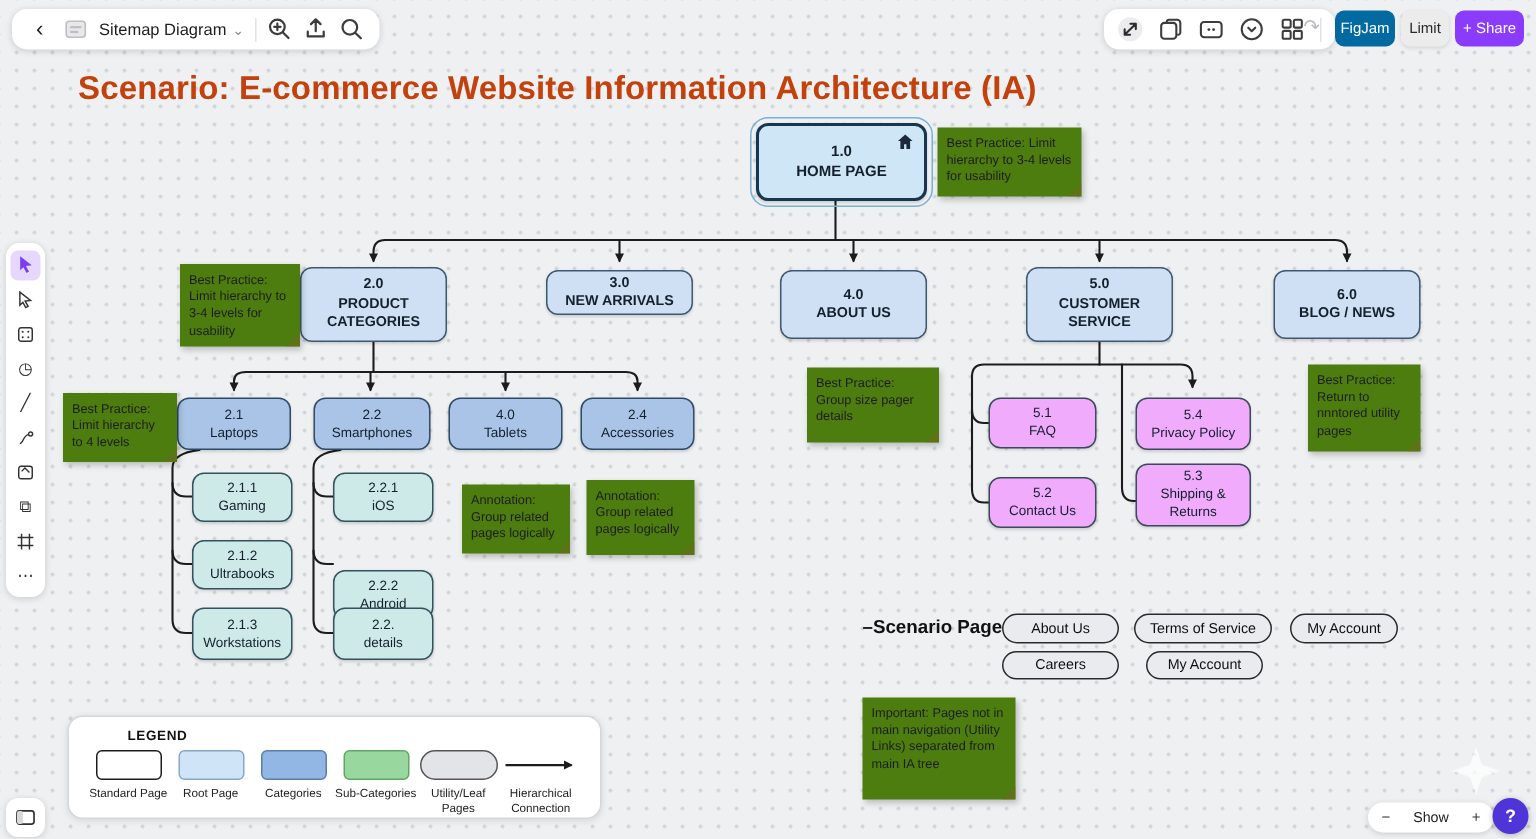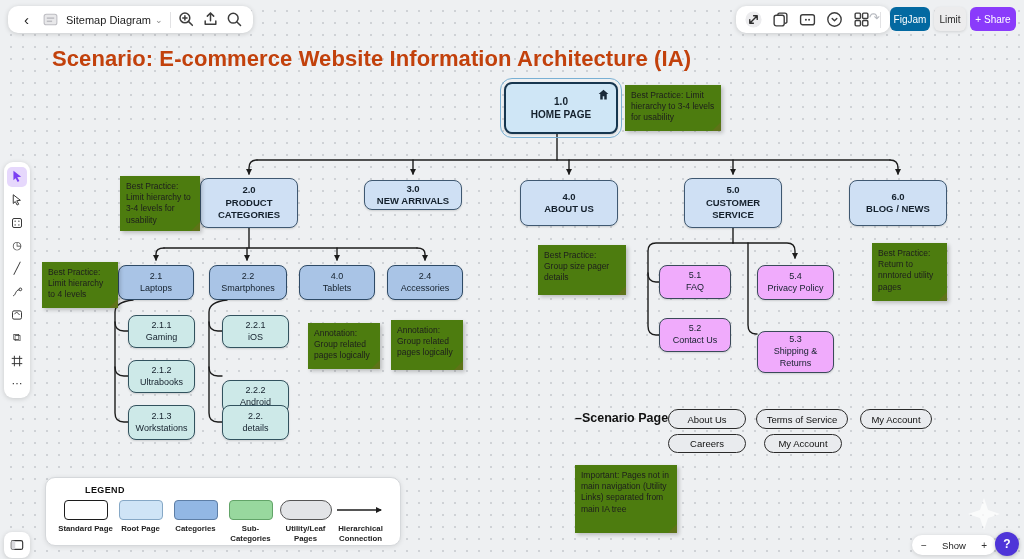--- a/index.html
+++ b/index.html
@@ -31,21 +31,21 @@
   .upill{position:absolute;z-index:2;background:#e9ebee;border:1.5px solid #2a2a2a;
          border-radius:11px;display:flex;align-items:center;justify-content:center;
          font-size:9.5px;color:#0f0f0f;box-sizing:border-box;}
   .util-label{position:absolute;z-index:2;font-size:12.5px;font-weight:bold;color:#111;}
 
   
   .legend{position:absolute;left:45px;top:477px;width:356px;height:69px;background:#fff;
           border:1px solid #d5d8db;border-radius:10px;box-shadow:0 1px 5px rgba(0,0,0,.10);
           z-index:3;padding:7px 12px;box-sizing:border-box;}
   .legend-title{font-size:9px;font-weight:bold;letter-spacing:.4px;color:#111;padding-left:27px;}
-  .legend-items{display:flex;margin-top:5px;font-weight:bold;}
+  .legend-items{display:flex;margin-top:5px;}
   .litem{display:flex;flex-direction:column;align-items:center;width:58px;}
   .litem .lbl{font-size:7.8px;text-align:center;line-height:1.25;margin-top:4px;color:#222;}
   .swatch{width:44px;height:20px;border-radius:4px;box-sizing:border-box;}
   .sw-standard{background:#fff;border:1.6px solid #1c1c1c;}
   .sw-root{background:#cfe4f6;border:1.4px solid #86a8c6;}
   .sw-cat{background:#92b7e4;border:1.4px solid #5d7ea6;}
   .sw-sub{background:#98d89e;border:1.4px solid #62a468;}
   .sw-util{background:#e2e4e7;border:1.5px solid #555;border-radius:11px;width:52px;}
 
   
@@ -207,21 +207,21 @@
   <span>FAQ</span>
 </div>
 <div class="node l5" style="left:659px;top:318px;width:72px;height:34px">
   <span>5.2</span>
   <span>Contact Us</span>
 </div>
 <div class="node l5" style="left:757px;top:265px;width:77px;height:35px">
   <span>5.4</span>
   <span>Privacy Policy</span>
 </div>
-<div class="node l5" style="left:757px;top:331px;width:77px;height:42px">
+<div class="node l5" style="left:757px;top:309px;width:77px;height:42px">
   <span>5.3</span>
   <span>Shipping &amp; Returns</span>
 </div>
 
 <div class="sticky" style="left:625px;top:85px;width:96px;height:46px">Best Practice: Limit hierarchy to 3-4 levels for usability</div>
 <div class="sticky" style="left:120px;top:176px;width:80px;height:55px">Best Practice: Limit hierarchy to 3-4 levels for usability</div>
 <div class="sticky" style="left:42px;top:262px;width:76px;height:46px">Best Practice: Limit hierarchy to 4 levels</div>
 <div class="sticky" style="left:308px;top:323px;width:72px;height:46px">Annotation: Group related pages logically</div>
 <div class="sticky" style="left:391px;top:320px;width:72px;height:50px">Annotation: Group related pages logically</div>
 <div class="sticky" style="left:538px;top:245px;width:88px;height:50px">Best Practice: Group size pager details</div>

